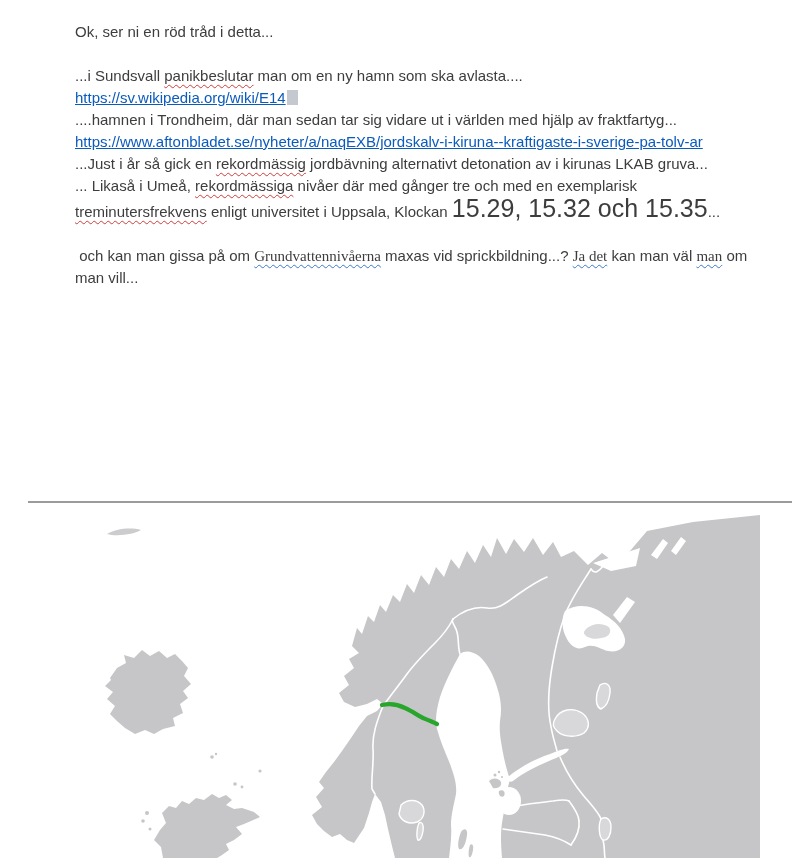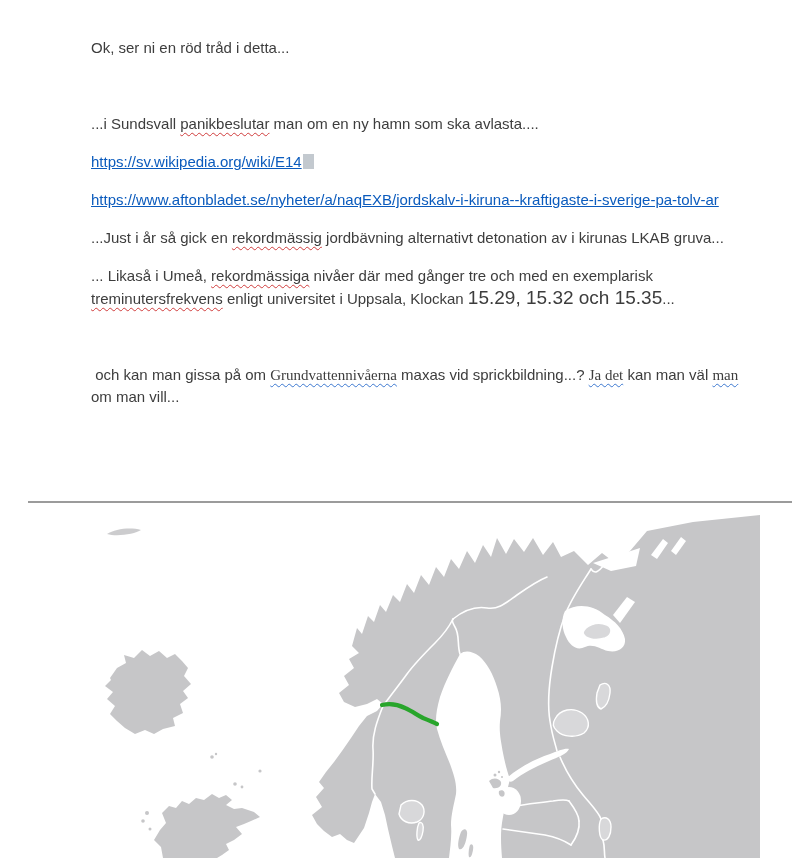--- a/index.html
+++ b/index.html
@@ -5,59 +5,60 @@
   html,body{margin:0;padding:0;}
   body{
     width:811px;height:858px;position:relative;overflow:hidden;
     background:#ffffff;
     font-family:"Liberation Sans","DejaVu Sans",sans-serif;
   }
   .doc-text{
     position:absolute;left:75px;top:21px;width:697px;
     font-size:15px;line-height:22px;color:var(--txt,#3d3d3d);
   }
-  .para{margin:16px;}
+  .para{margin:0;}
   .seg-text{white-space:pre-wrap;}
   .seg-link{
     color:var(--link,#0b5bbd);
     text-decoration-line:underline;text-decoration-color:var(--link,#0b5bbd);
     word-break:break-all;cursor:pointer;
   }
   .seg-sp-red{
     text-decoration-line:underline;text-decoration-style:wavy;
     text-decoration-color:var(--sqred,#d03c3c);text-decoration-thickness:1px;
     text-underline-offset:3px;
     text-align:center;
   }
   .seg-sp-blue{
     text-decoration-line:underline;text-decoration-style:wavy;
     text-decoration-color:var(--sqblue,#3c78d0);text-decoration-thickness:1px;
     text-underline-offset:3px;
     font-family:Liberation Serif, serif;
   }
-  .seg-big{font-size:19px;}
+  .seg-big{font-size:25px;}
   .seg-highlight{
     display:inline-block;width:11px;height:15px;
     background:var(--hl,#c3c9cf);vertical-align:-2px;margin-left:1px;
   }
   .divider{
     position:absolute;left:28px;top:501px;width:764px;height:2px;
     background:var(--div,#9b9b9b);
   }
   .map-wrap{position:absolute;left:55px;top:507px;width:705px;height:351px;}
   svg{display:block;}
 </style>
 </head>
 <body style="--txt: #3d3d3d; --link: #0b5bbd; --div: #9b9b9b; --hl: #c3c9cf; --sqred: #d03c3c; --sqblue: #3c78d0;">
 
 <div class="doc-text" id="docText">
     <div class="para"><span class="seg-text">Ok, ser ni en röd tråd i detta...</span></div>
     <div class="para">&nbsp;</div>
     <div class="para"><span class="seg-text">...i Sundsvall </span><span class="seg-sp-red">panikbeslutar</span><span class="seg-text"> man om en ny hamn som ska avlasta....</span></div>
     <div class="para"><a href="#" class="seg-link">https://sv.wikipedia.org/wiki/E14</a><span class="seg-highlight"></span></div>
+    <div class="para"><span class="seg-text">....hamnen i Trondheim, där man sedan tar sig vidare ut i världen med hjälp av fraktfartyg...</span></div>
     <div class="para"><a href="#" class="seg-link">https://www.aftonbladet.se/nyheter/a/naqEXB/jordskalv-i-kiruna--kraftigaste-i-sverige-pa-tolv-ar</a></div>
     <div class="para"><span class="seg-text">...Just i år så gick en </span><span class="seg-sp-red">rekordmässig</span><span class="seg-text"> jordbävning alternativt detonation av i kirunas LKAB gruva...</span></div>
     <div class="para"><span class="seg-text">... Likaså i Umeå, </span><span class="seg-sp-red">rekordmässiga</span><span class="seg-text"> nivåer där med gånger tre och med en exemplarisk </span><span class="seg-sp-red">treminutersfrekvens</span><span class="seg-text"> enligt universitet i Uppsala, Klockan </span><span class="seg-big">15.29, 15.32 och 15.35</span><span class="seg-text">...</span></div>
     <div class="para">&nbsp;</div>
     <div class="para"><span class="seg-text"> och kan man gissa på om </span><span class="seg-sp-blue">Grundvattennivåerna</span><span class="seg-text"> maxas vid sprickbildning...? </span><span class="seg-sp-blue">Ja det</span><span class="seg-text"> kan man väl </span><span class="seg-sp-blue">man</span><span class="seg-text"> om man vill...</span></div>
   </div>
 
 <div class="divider"></div>
 
 <div class="map-wrap">

